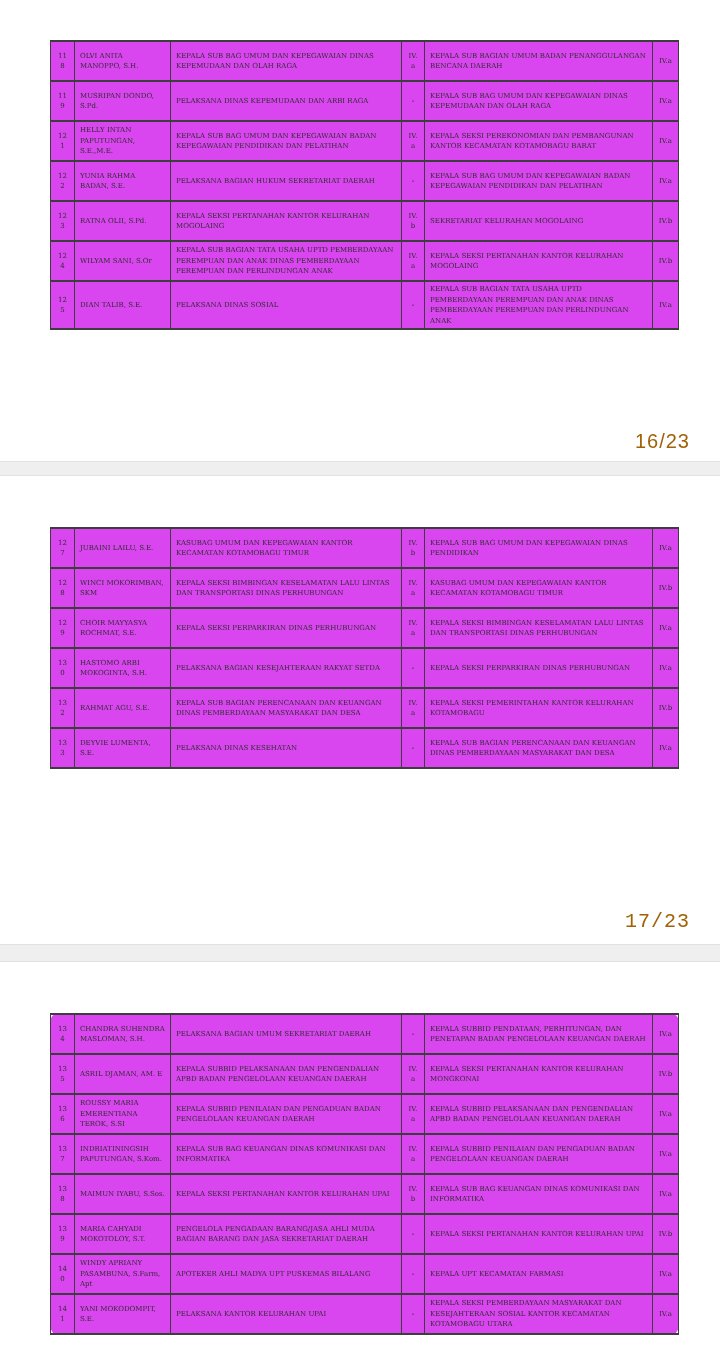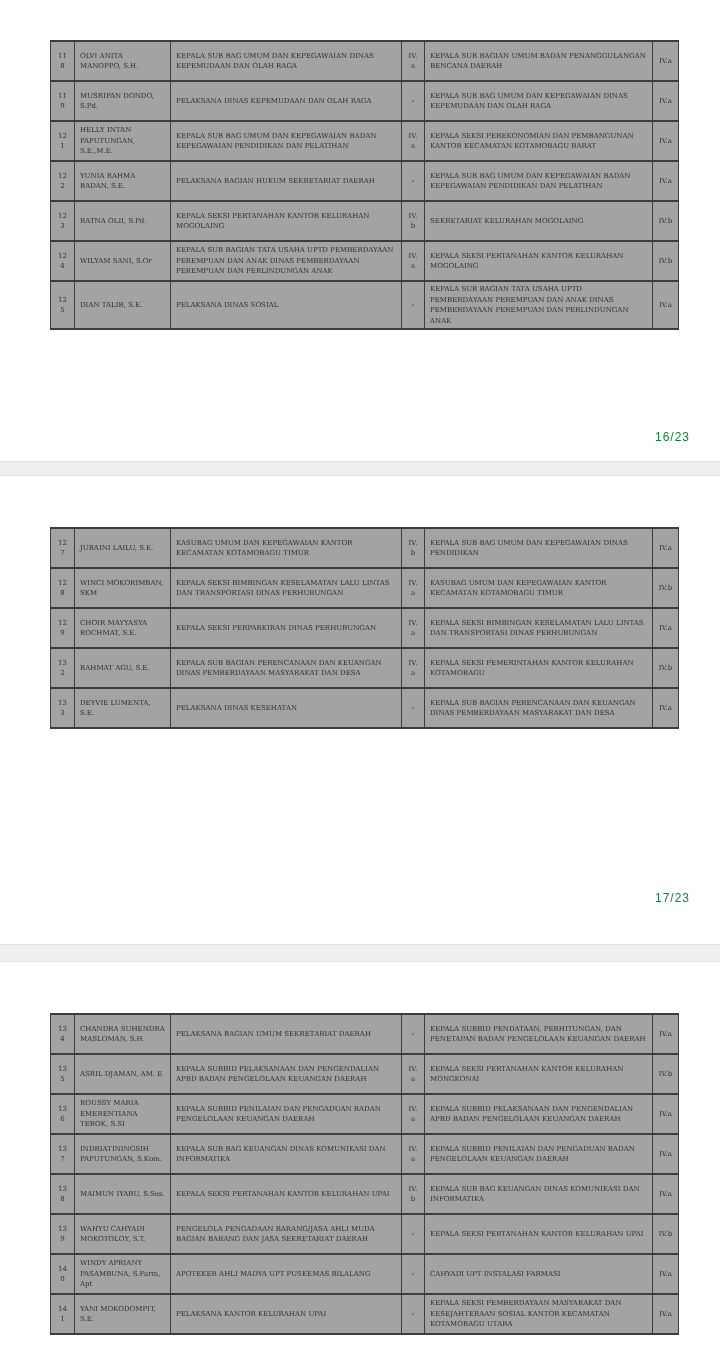--- a/index.html
+++ b/index.html
@@ -3,44 +3,44 @@
 <meta charset="utf-8">
 <style>
   html, body { margin:0; padding:0; }
   body {
     width:720px; height:1358px; background:#ffffff; position:relative;
     font-family:"Liberation Sans", sans-serif; overflow:hidden;
   }
   .viewport { position:absolute; left:0; top:0; width:720px; height:1358px; overflow:hidden; }
   .doc-table {
     position:absolute; left:50px; width:622px;
-    border-collapse:collapse; table-layout:fixed; background:#a3a3a3;
+    border-collapse:collapse; table-layout:fixed; background:#d946ef;
   }
   .t1 { top:40px; }
   .t2 { top:527px; }
-  .t3 { top:1013px; }
+  .t3 { top:1013px;border-radius:9px; }
   .doc-table tr { height:40px; }
   .doc-table td {
     border:1px solid #3d3d3d; border-top-width:2px; border-bottom-width:2px;
     padding:2px 5px;
     font-family:"DejaVu Serif", serif; font-size:7px; line-height:1.5;
     color:#2f2f2f; vertical-align:middle; word-wrap:break-word;
   }
   .c-no   { width:13px; text-align:center; }
   .c-name { width:85px; }
   .c-pos  { width:220px; }
   .c-rank { width:12px; text-align:center; }
   .c-pos2 { width:217px; }
   .c-rank2{ width:15px; text-align:center; }
   .page-num {
-    position:absolute; right:30px; font-size:12px; font-weight:400;
-    color:#15803d; letter-spacing:1px;
+    position:absolute; right:30px; font-size:20px; font-weight:400;
+    color:#a16207; letter-spacing:1px;
   }
   .pn1 { top:430px; }
-  .pn2 { top:891px; }
+  .pn2 { top:910px;font-family:Liberation Mono, monospace; }
   .gap {
     position:absolute; left:0; width:720px; background:#efefef;
     border-top:1px solid #e2e2e2; border-bottom:1px solid #e2e2e2;
   }
   .g1 { top:461px; height:13px; }
   .g2 { top:944px; height:16px; }
 </style>
 </head>
 <body>
 
@@ -54,21 +54,21 @@
           <td class="c-name">OLVI ANITA MANOPPO, S.H.</td>
           <td class="c-pos">KEPALA SUB BAG UMUM DAN KEPEGAWAIAN DINAS KEPEMUDAAN DAN OLAH RAGA</td>
           <td class="c-rank">IV.a</td>
           <td class="c-pos2">KEPALA SUB BAGIAN UMUM BADAN PENANGGULANGAN BENCANA DAERAH</td>
           <td class="c-rank2">IV.a</td>
         </tr>
 
         <tr>
           <td class="c-no">119</td>
           <td class="c-name">MUSRIPAN DONDO, S.Pd.</td>
-          <td class="c-pos">PELAKSANA DINAS KEPEMUDAAN DAN OLAH RAGA</td>
+          <td class="c-pos">PELAKSANA DINAS KEPEMUDAAN DAN ARBI RAGA</td>
           <td class="c-rank">-</td>
           <td class="c-pos2">KEPALA SUB BAG UMUM DAN KEPEGAWAIAN DINAS KEPEMUDAAN DAN OLAH RAGA</td>
           <td class="c-rank2">IV.a</td>
         </tr>
 
 
         <tr>
           <td class="c-no">121</td>
           <td class="c-name">HELLY INTAN PAPUTUNGAN, S.E.,M.E.</td>
           <td class="c-pos">KEPALA SUB BAG UMUM DAN KEPEGAWAIAN BADAN KEPEGAWAIAN PENDIDIKAN DAN PELATIHAN</td>
@@ -141,20 +141,28 @@
 
         <tr>
           <td class="c-no">129</td>
           <td class="c-name">CHOIR MAYYASYA ROCHMAT, S.E.</td>
           <td class="c-pos">KEPALA SEKSI PERPARKIRAN DINAS PERHUBUNGAN</td>
           <td class="c-rank">IV.a</td>
           <td class="c-pos2">KEPALA SEKSI BIMBINGAN KESELAMATAN LALU LINTAS DAN TRANSPORTASI DINAS PERHUBUNGAN</td>
           <td class="c-rank2">IV.a</td>
         </tr>
 
+        <tr>
+          <td class="c-no">130</td>
+          <td class="c-name">HASTOMO ARBI MOKOGINTA, S.H.</td>
+          <td class="c-pos">PELAKSANA BAGIAN KESEJAHTERAAN RAKYAT SETDA</td>
+          <td class="c-rank">-</td>
+          <td class="c-pos2">KEPALA SEKSI PERPARKIRAN DINAS PERHUBUNGAN</td>
+          <td class="c-rank2">IV.a</td>
+        </tr>
 
 
         <tr>
           <td class="c-no">132</td>
           <td class="c-name">RAHMAT AGU, S.E.</td>
           <td class="c-pos">KEPALA SUB BAGIAN PERENCANAAN DAN KEUANGAN DINAS PEMBERDAYAAN MASYARAKAT DAN DESA</td>
           <td class="c-rank">IV.a</td>
           <td class="c-pos2">KEPALA SEKSI PEMERINTAHAN KANTOR KELURAHAN KOTAMOBAGU</td>
           <td class="c-rank2">IV.b</td>
         </tr>
@@ -215,33 +223,33 @@
           <td class="c-no">138</td>
           <td class="c-name">MAIMUN IYABU, S.Sos.</td>
           <td class="c-pos">KEPALA SEKSI PERTANAHAN KANTOR KELURAHAN UPAI</td>
           <td class="c-rank">IV.b</td>
           <td class="c-pos2">KEPALA SUB BAG KEUANGAN DINAS KOMUNIKASI DAN INFORMATIKA</td>
           <td class="c-rank2">IV.a</td>
         </tr>
 
         <tr>
           <td class="c-no">139</td>
-          <td class="c-name">WAHYU CAHYADI MOKOTOLOY, S.T.</td>
+          <td class="c-name">MARIA CAHYADI MOKOTOLOY, S.T.</td>
           <td class="c-pos">PENGELOLA PENGADAAN BARANG/JASA AHLI MUDA BAGIAN BARANG DAN JASA SEKRETARIAT DAERAH</td>
           <td class="c-rank">-</td>
           <td class="c-pos2">KEPALA SEKSI PERTANAHAN KANTOR KELURAHAN UPAI</td>
           <td class="c-rank2">IV.b</td>
         </tr>
 
         <tr>
           <td class="c-no">140</td>
           <td class="c-name">WINDY APRIANY PASAMBUNA, S.Farm, Apt</td>
           <td class="c-pos">APOTEKER AHLI MADYA UPT PUSKEMAS BILALANG</td>
           <td class="c-rank">-</td>
-          <td class="c-pos2">CAHYADI UPT INSTALASI FARMASI</td>
+          <td class="c-pos2">KEPALA UPT KECAMATAN FARMASI</td>
           <td class="c-rank2">IV.a</td>
         </tr>
 
         <tr>
           <td class="c-no">141</td>
           <td class="c-name">YANI MOKODOMPIT, S.E.</td>
           <td class="c-pos">PELAKSANA KANTOR KELURAHAN UPAI</td>
           <td class="c-rank">-</td>
           <td class="c-pos2">KEPALA SEKSI PEMBERDAYAAN MASYARAKAT DAN KESEJAHTERAAN SOSIAL KANTOR KECAMATAN KOTAMOBAGU UTARA</td>
           <td class="c-rank2">IV.a</td>

